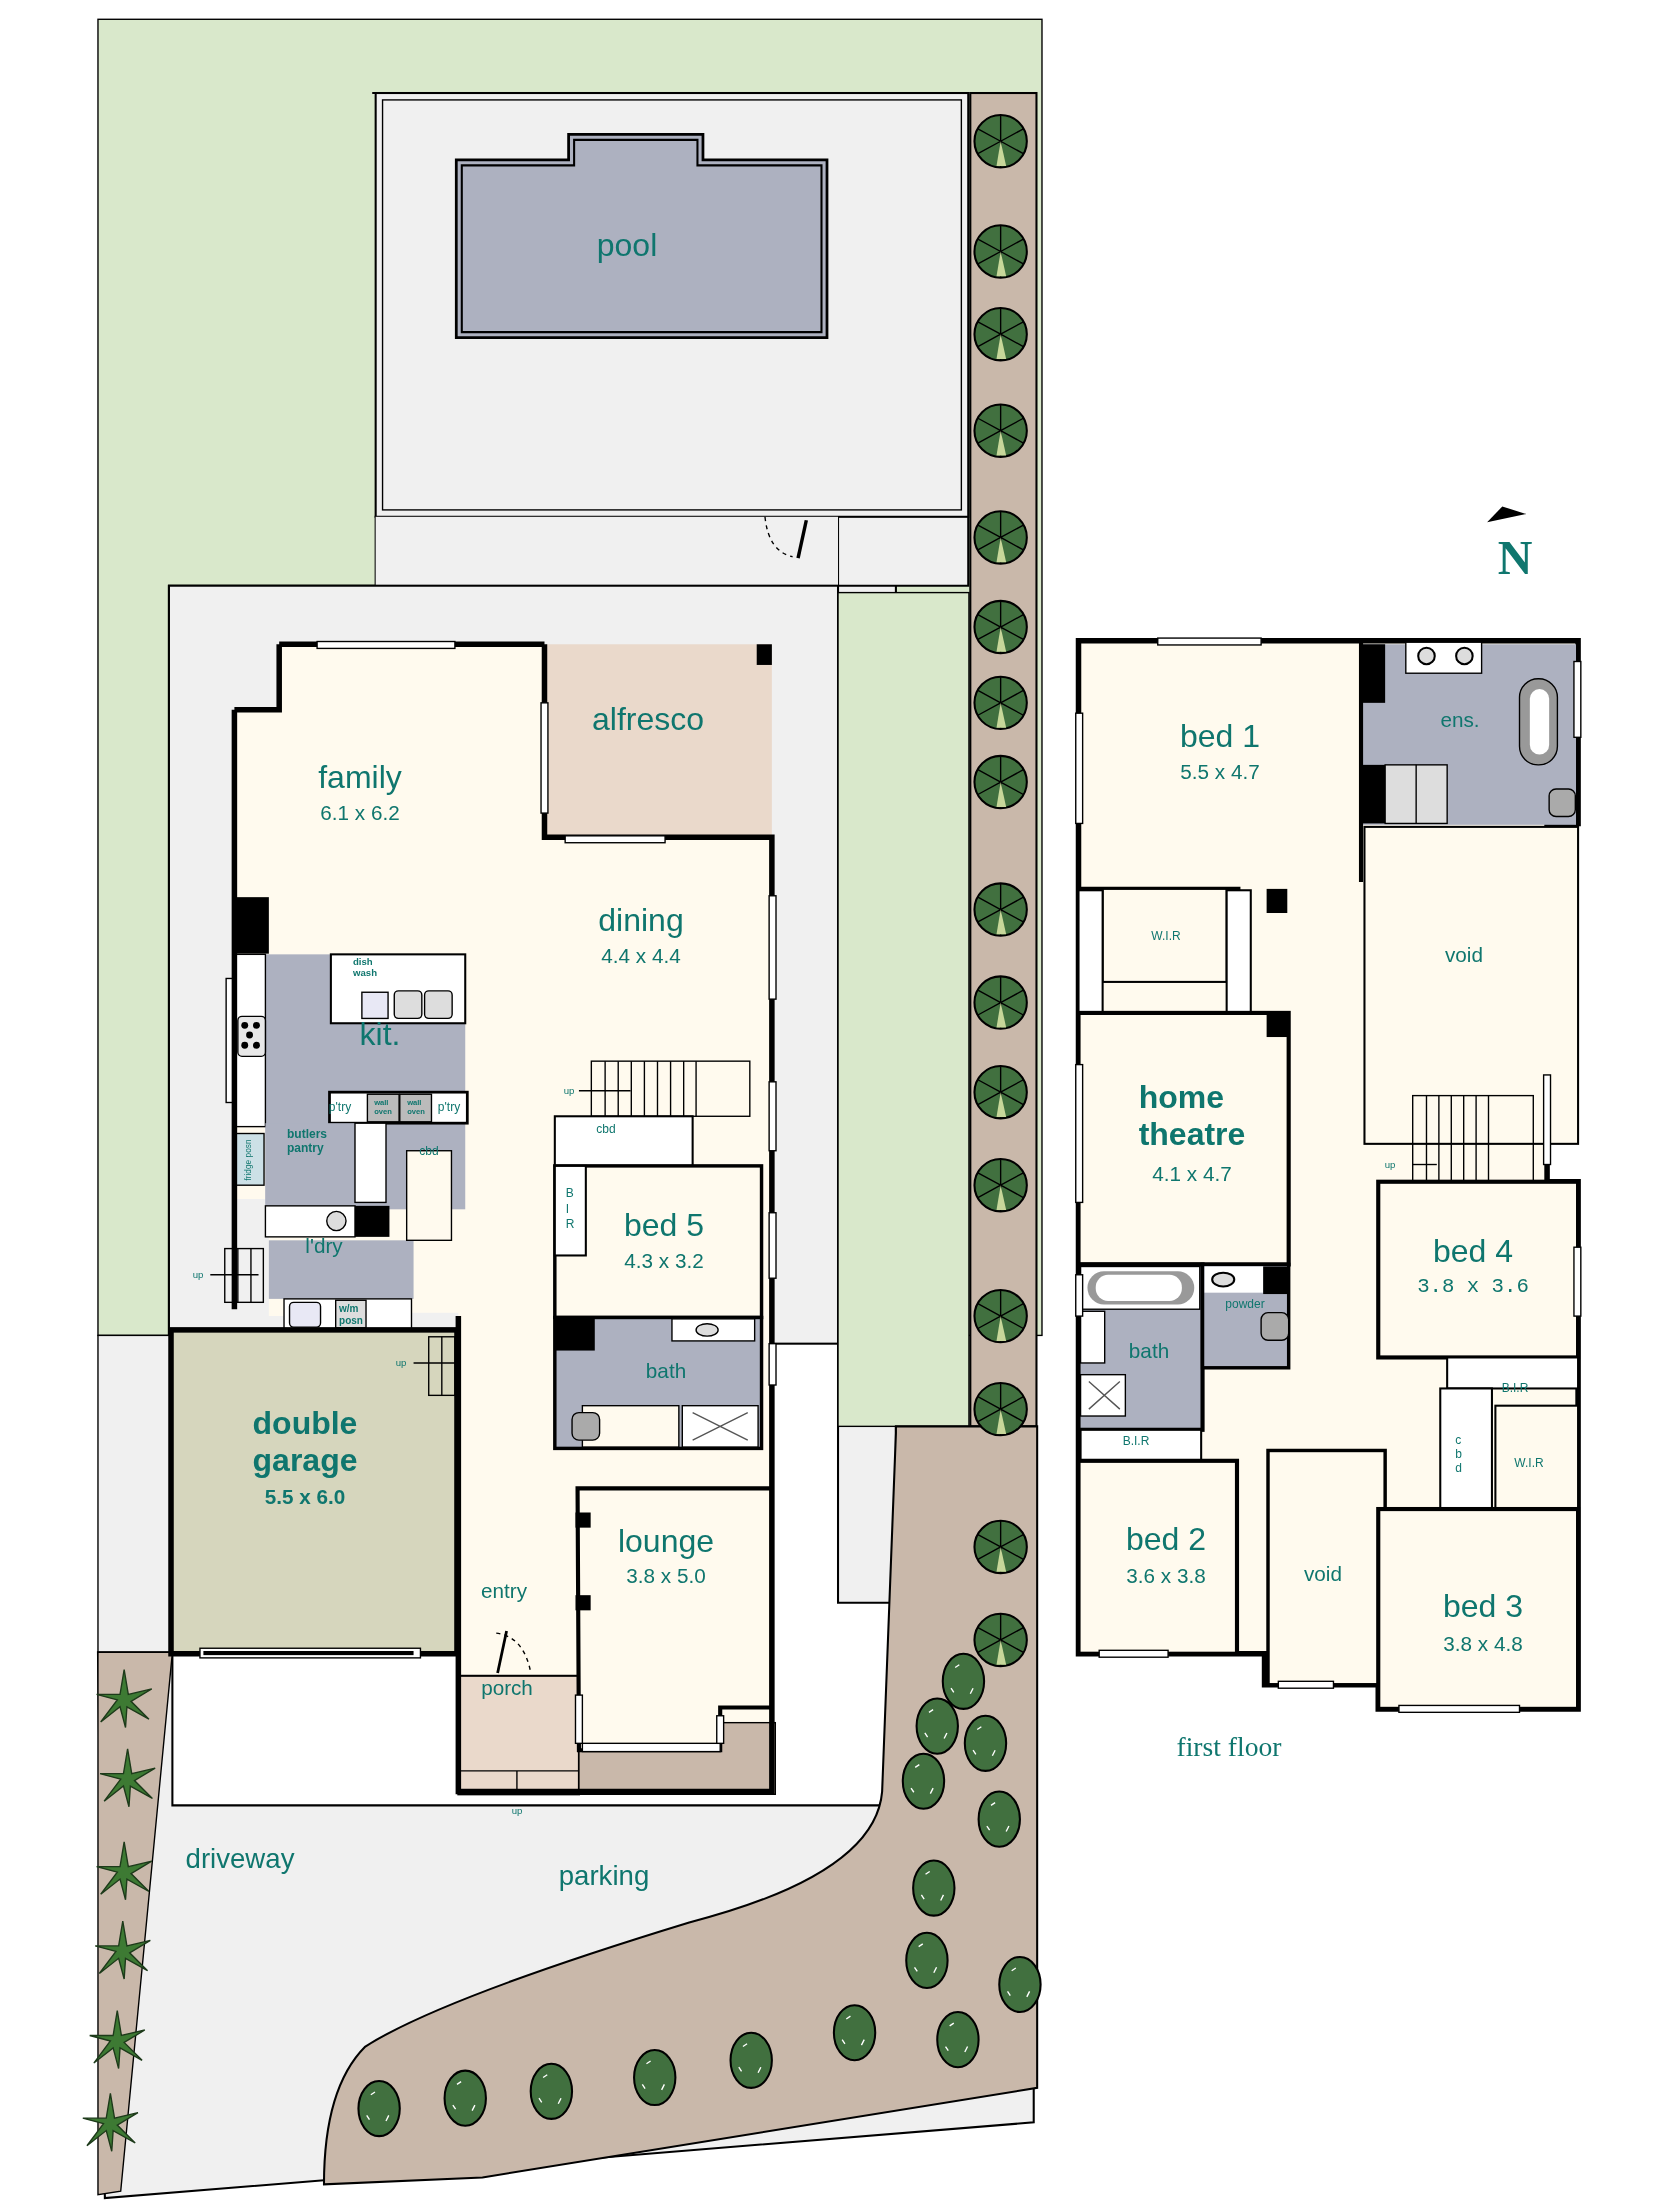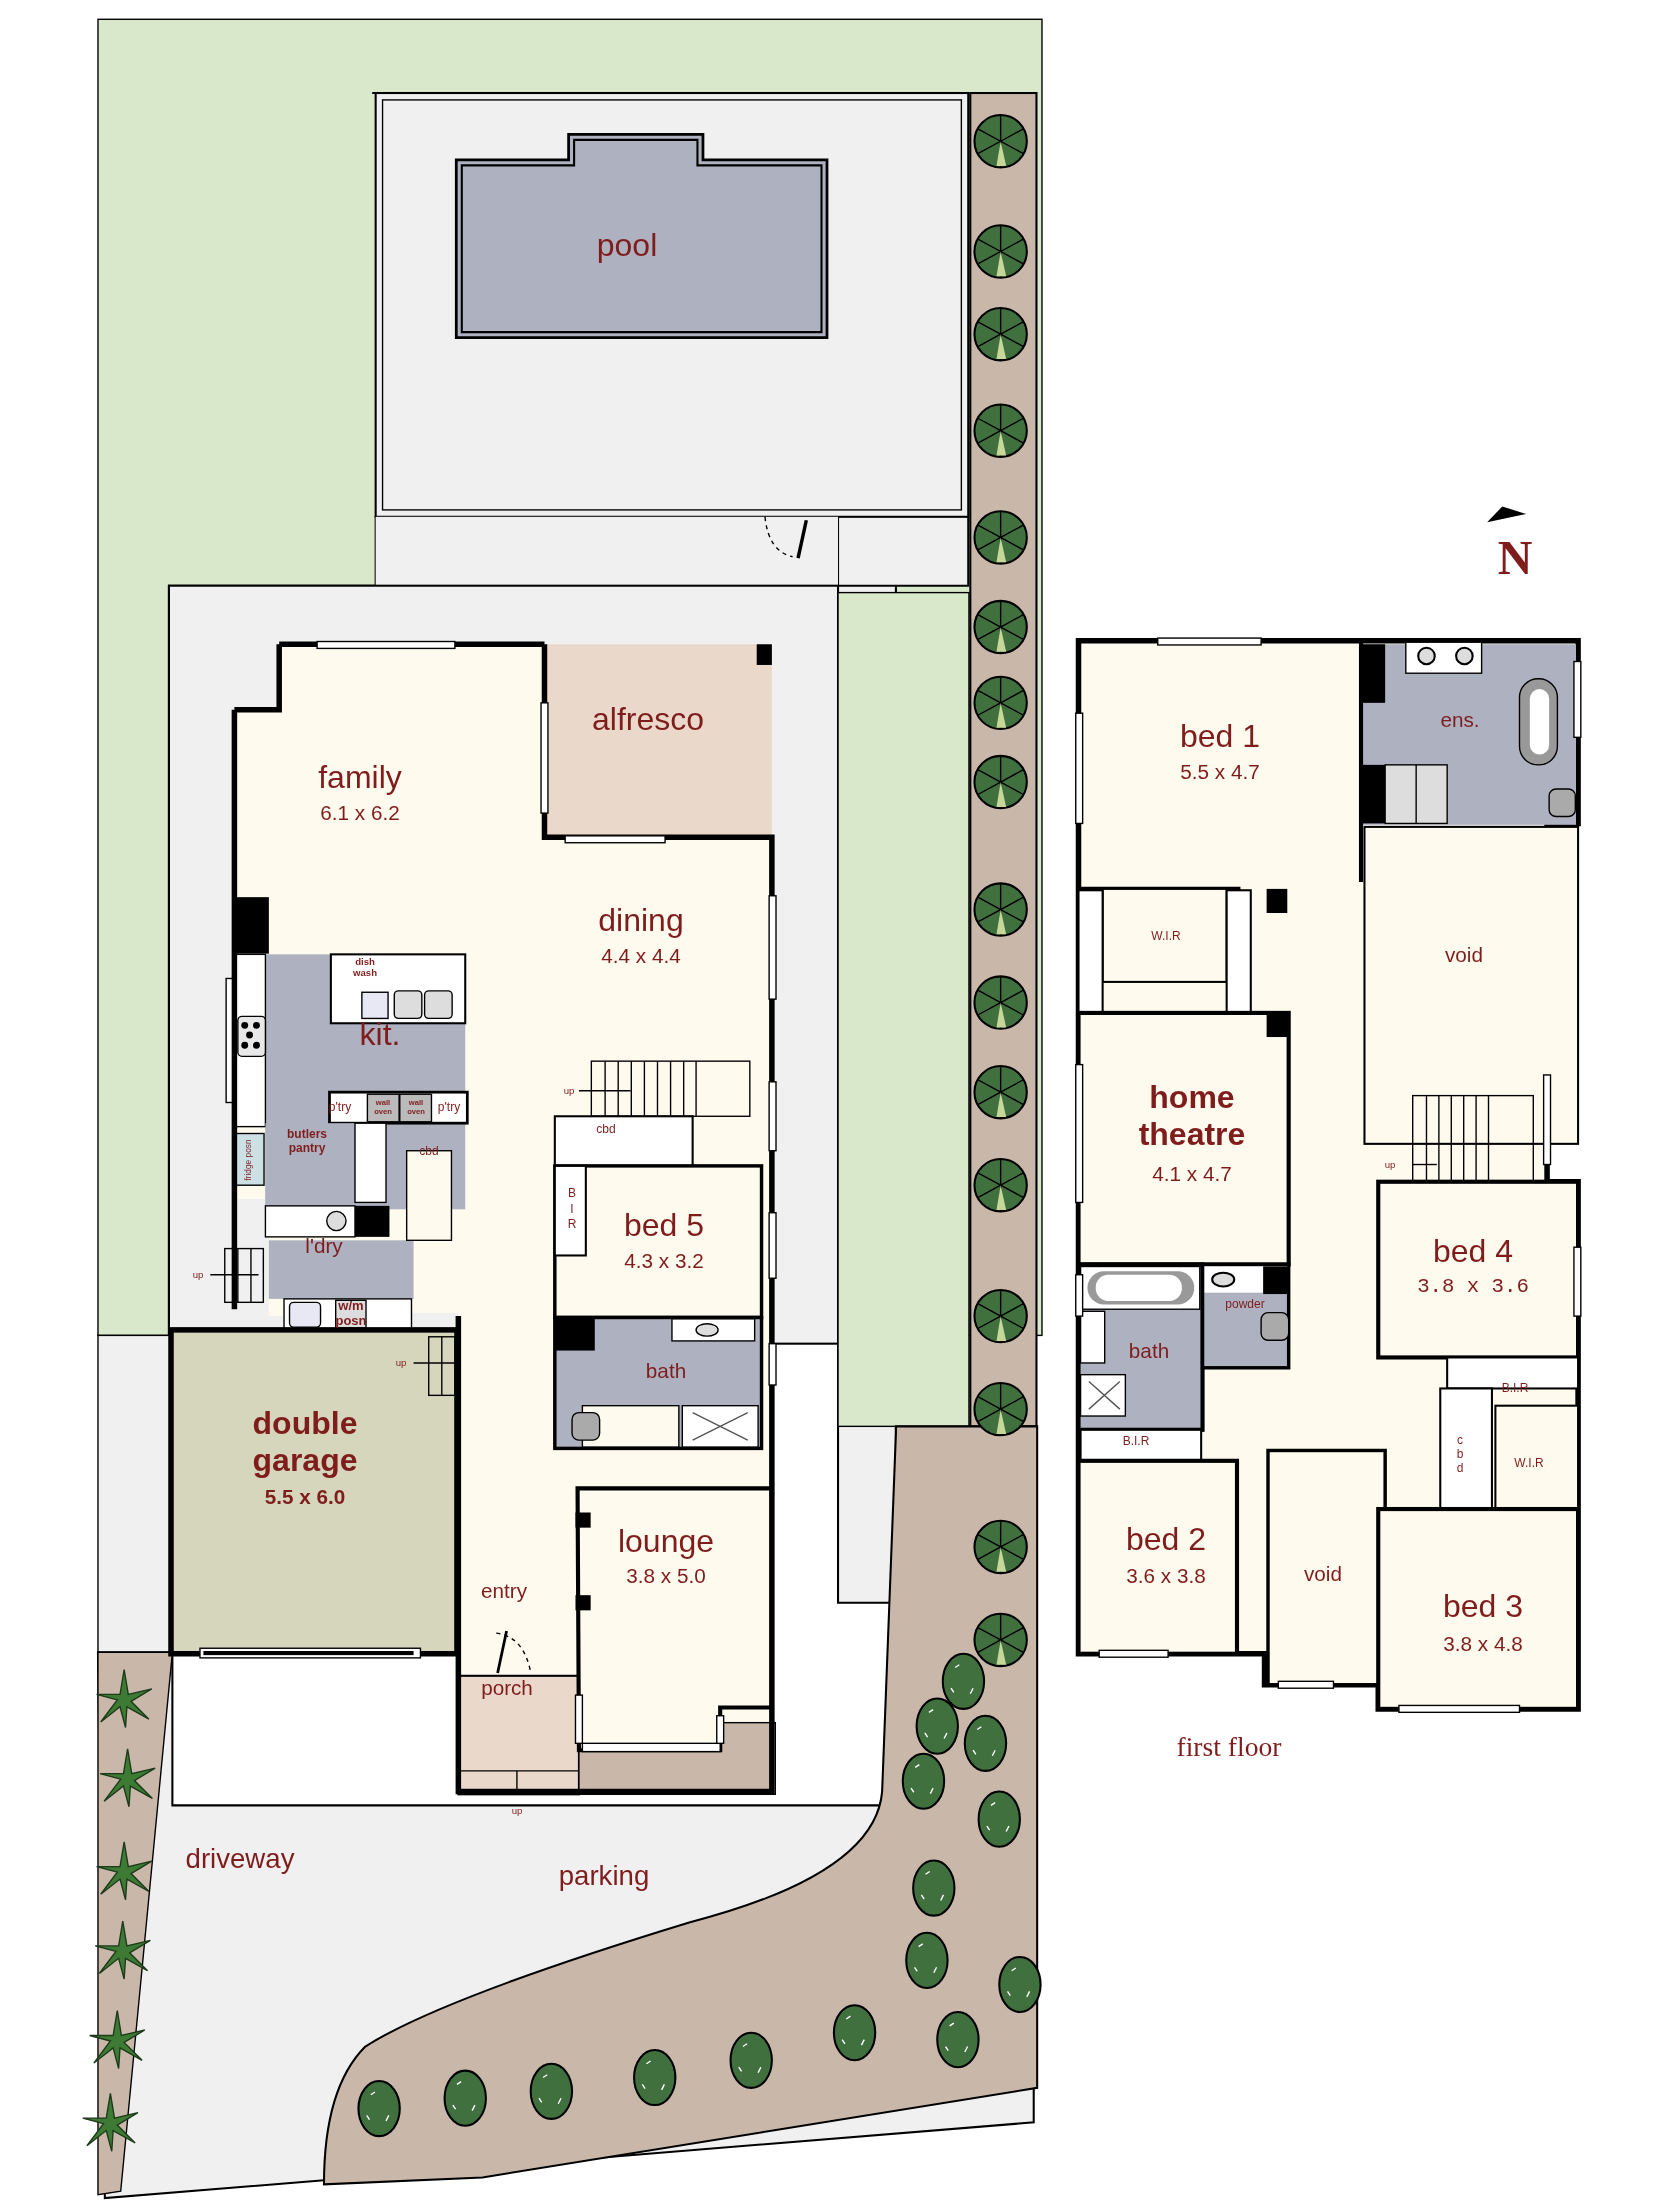--- a/index.html
+++ b/index.html
@@ -1,18 +1,18 @@
 <!DOCTYPE html>
 <html style="font-size:11px"><head>
 <meta charset="utf-8">
 <style>
   html, body { margin: 0; padding: 0; background: #ffffff; }
   body { width: 1654px; height: 2205px; position: relative; overflow: hidden; font-family: "Liberation Sans", sans-serif; }
   svg#plan { position: absolute; left: 0; top: 0; width: 1654px; height: 2205px; }
-  .lbl { position: absolute; color: #7f1d1d; white-space: nowrap; transform: translate(-50%, -50%); text-align: center; line-height: 1.15; font-family: "Liberation Sans", sans-serif; }
+  .lbl { position: absolute; color: #0f766e; white-space: nowrap; transform: translate(-50%, -50%); line-height: 1.15; font-family: "Liberation Sans", sans-serif; }
   .room-big { font-size: 32px; }
   .room-med { font-size: 27.6px; }
   .room-sm { font-size: 20.7px; }
   .dim { font-size: 20.7px; }
   .tiny { font-size: 12px; }
   .micro { font-size: 9.6px; }
   .vert { writing-mode: vertical-rl; transform: translate(-50%, -50%) rotate(180deg); }
   .stack { display: block; font-weight: bold; }
   .north { font-family: "Liberation Serif", serif; font-size: 48px; font-weight: bold; }
 </style>
@@ -330,21 +330,21 @@
 </div>
 <div class="lbl micro" style="left:416px; top:1108px; font-size:7.6px;">
   <span class="stack">wall</span>
   <span class="stack">oven</span>
 </div>
 <div class="lbl tiny" style="left:449px; top:1108px;">p'try</div>
 <div class="lbl micro vert" style="left:249px; top:1160px; font-size:8.3px;">
   <span>fridge</span>
   <span>posn</span>
 </div>
-<div class="lbl micro" style="left:351px; top:1314px; font-size:13px;">
+<div class="lbl micro" style="left:351px; top:1314px; font-size:10px;">
   <span class="stack">w/m</span>
   <span class="stack">posn</span>
 </div>
 
 <div class="lbl micro" style="left:198px; top:1275px;">up</div>
 <div class="lbl micro" style="left:401px; top:1363px;">up</div>
 <div class="lbl micro" style="left:569px; top:1091px;">up</div>
 <div class="lbl micro" style="left:517px; top:1811px;">up</div>
 
 <div class="lbl room-big" style="left:1220px; top:736px;">bed 1</div>

